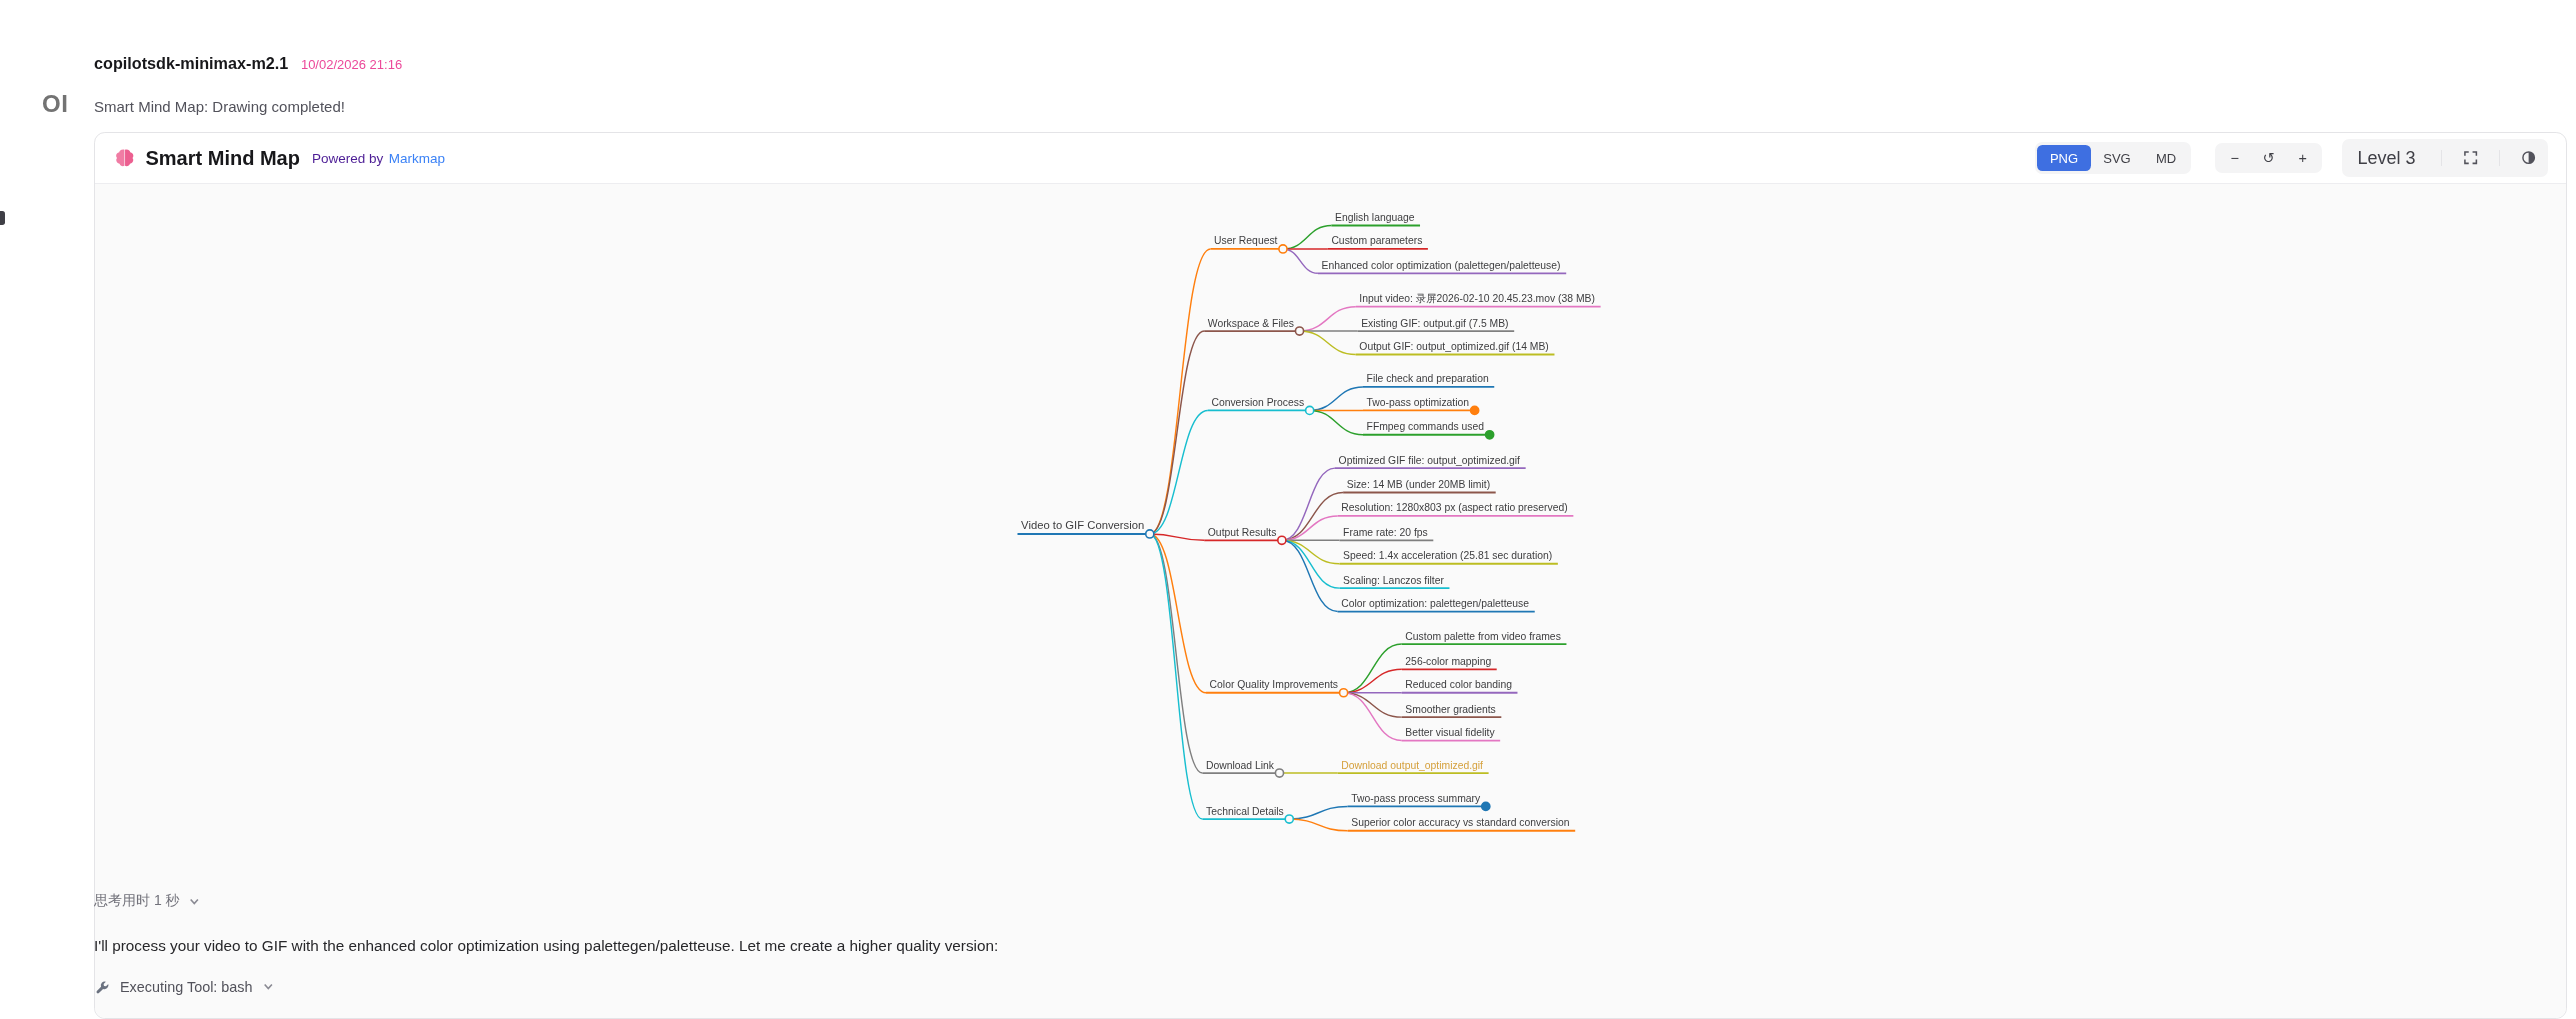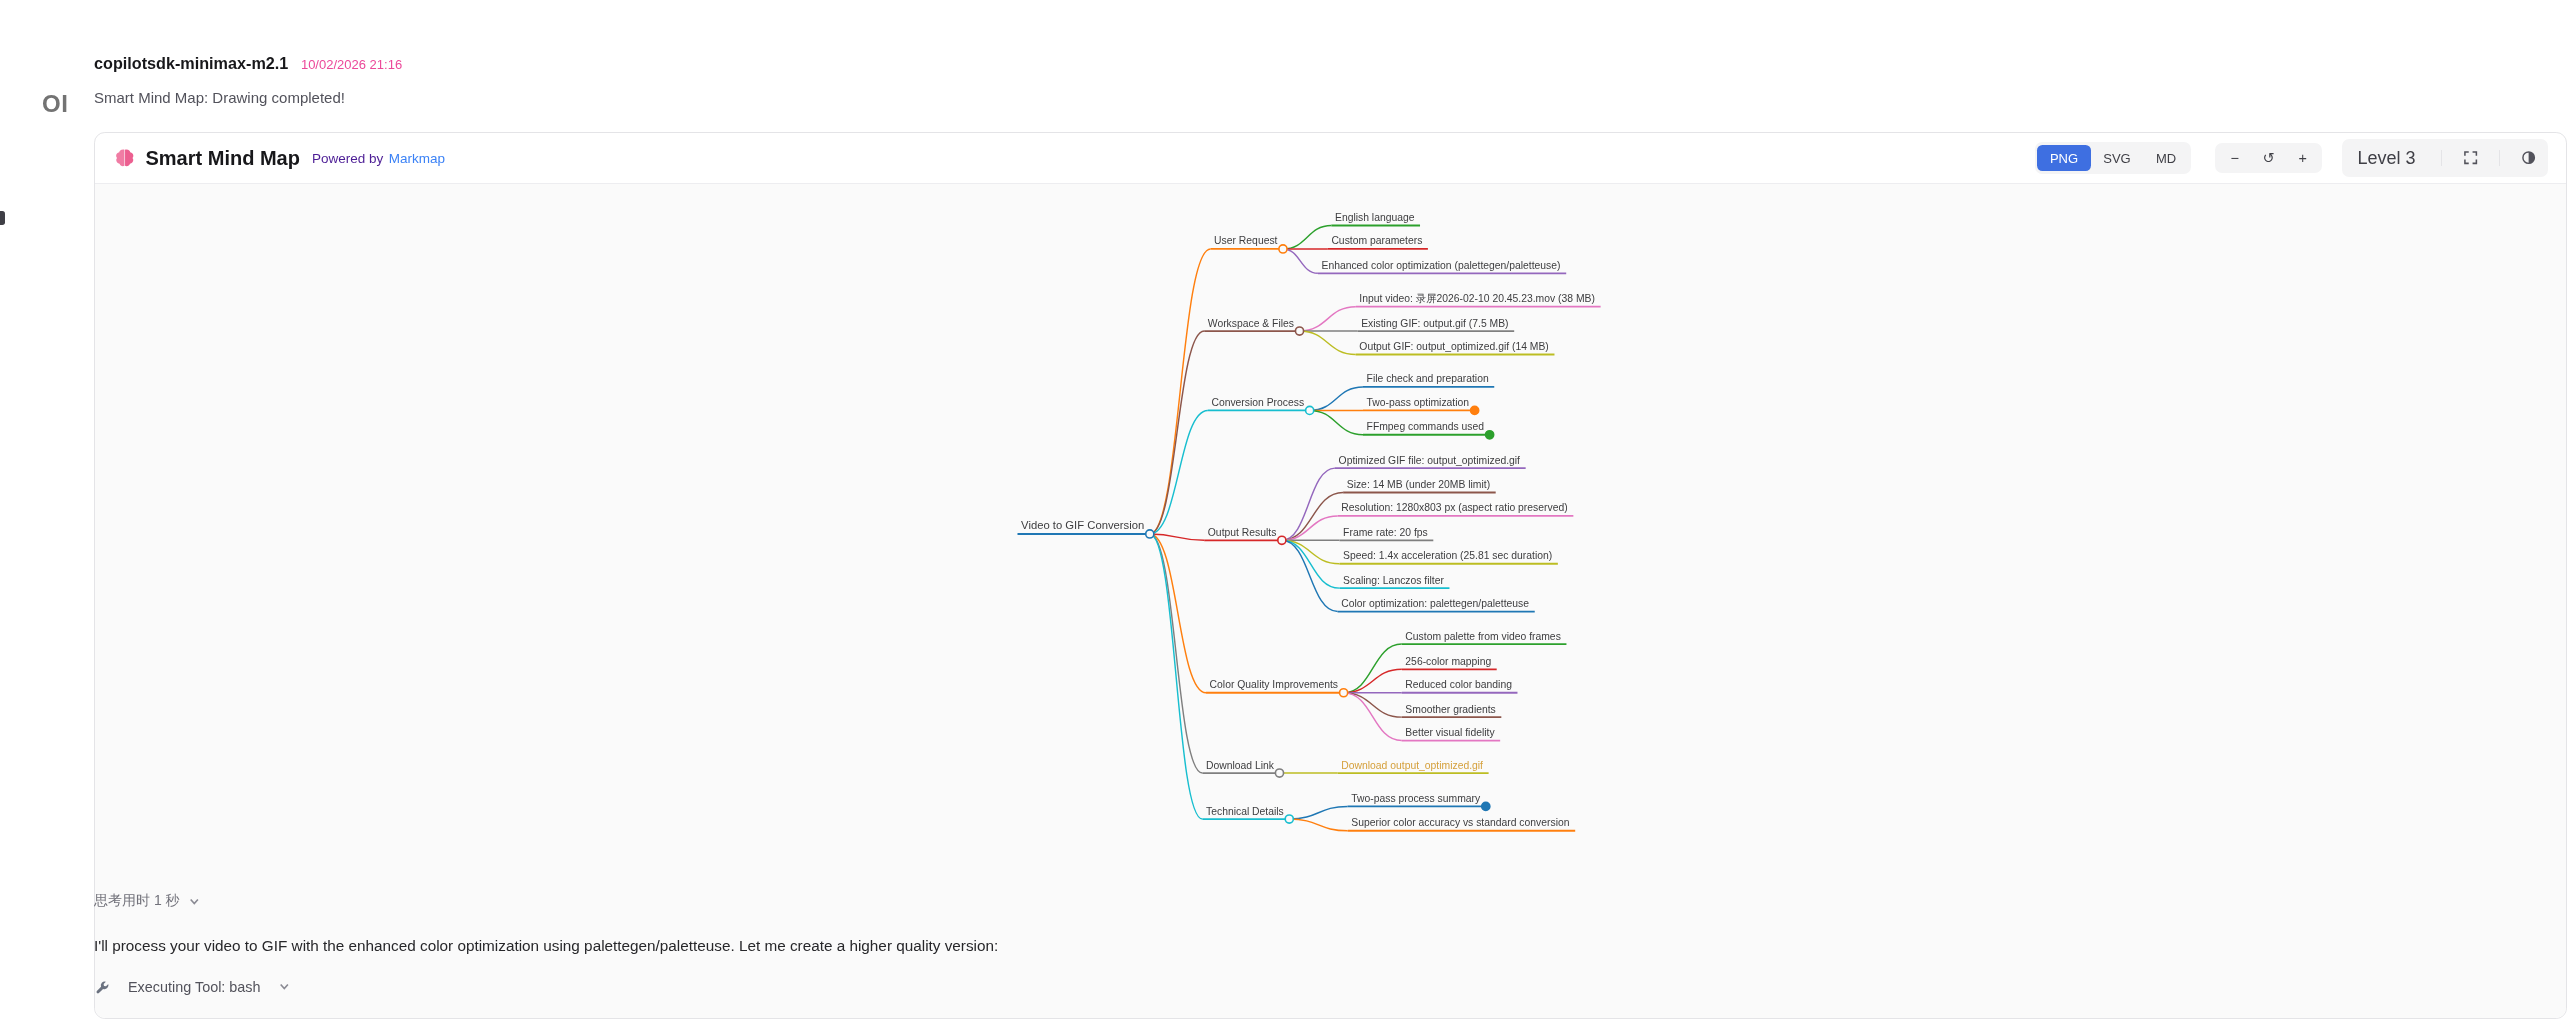--- a/index.html
+++ b/index.html
@@ -19,21 +19,21 @@
   }
 
   .avatar {
     position: absolute; left: 42px; top: 56px;
     font-weight: 800; font-size: 24px; color: #737373; letter-spacing: 0.5px; margin-top: 34px;
   }
 
   .msg-head { position: absolute; left: 94px; top: 54px; display: flex; align-items: baseline; gap: 12.6px; }
   .author { font-size: 16.2px; font-weight: 700; color: #18181b; }
   .time { font-size: 13px; color: #ec4899; }
-  .status { position: absolute; left: 94px; top: 89px; font-size: 15px; color: #52525b; }
+  .status { position: absolute; left: 94px; top: 98px; font-size: 15px; color: #52525b; }
 
   .card {
     position: absolute; left: 94px; top: 132px; width: 2473px; height: 887px;
     background: #fff; border: 0.9px solid #e4e4e7; border-radius: 10.8px;
   }
   .card-head { height: 50px; display: flex; align-items: center; padding: 0 18px; }
   .brain { display: flex; align-items: center; }
   .title { font-size: 20px; font-weight: 700; color: #18181b; margin-left: 9px; }
   .powered { font-size: 13.5px; color: #4c1d95; margin-left: 12px; }
   .mk-link { font-size: 13.5px; color: #3b82f6; margin-left: 5.4px; text-decoration: none; cursor: pointer; }
@@ -58,21 +58,21 @@
   #mindmap-svg text { font-family: "Liberation Sans", "DejaVu Sans", sans-serif; }
 
   .think-row {
     position: absolute; left: 94px; top: 892px;
     display: flex; align-items: center; gap: 8.1px;
     font-size: 14px; color: #71717a; cursor: pointer;
   }
   .para { position: absolute; left: 94px; top: 937px; font-size: 15.3px; color: #27272a; }
   .tool-row {
     position: absolute; left: 94px; top: 978px;
-    display: flex; align-items: center; gap: 17px;
+    display: flex; align-items: center; gap: 9px;
     font-size: 14.4px; color: #52525b; cursor: pointer;
   }
   .chev { display: block; }
 </style>
 </head>
 <body>
 
 <div class="edge-artifact"></div>
 
 <div class="avatar">OI</div>

